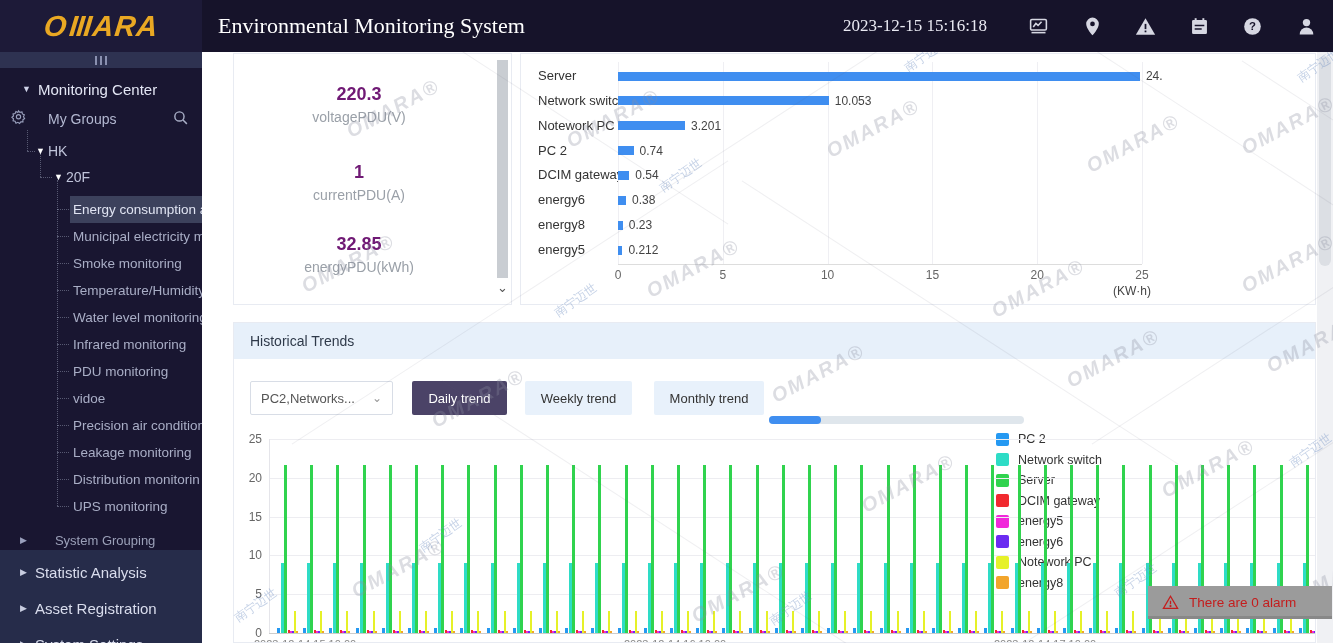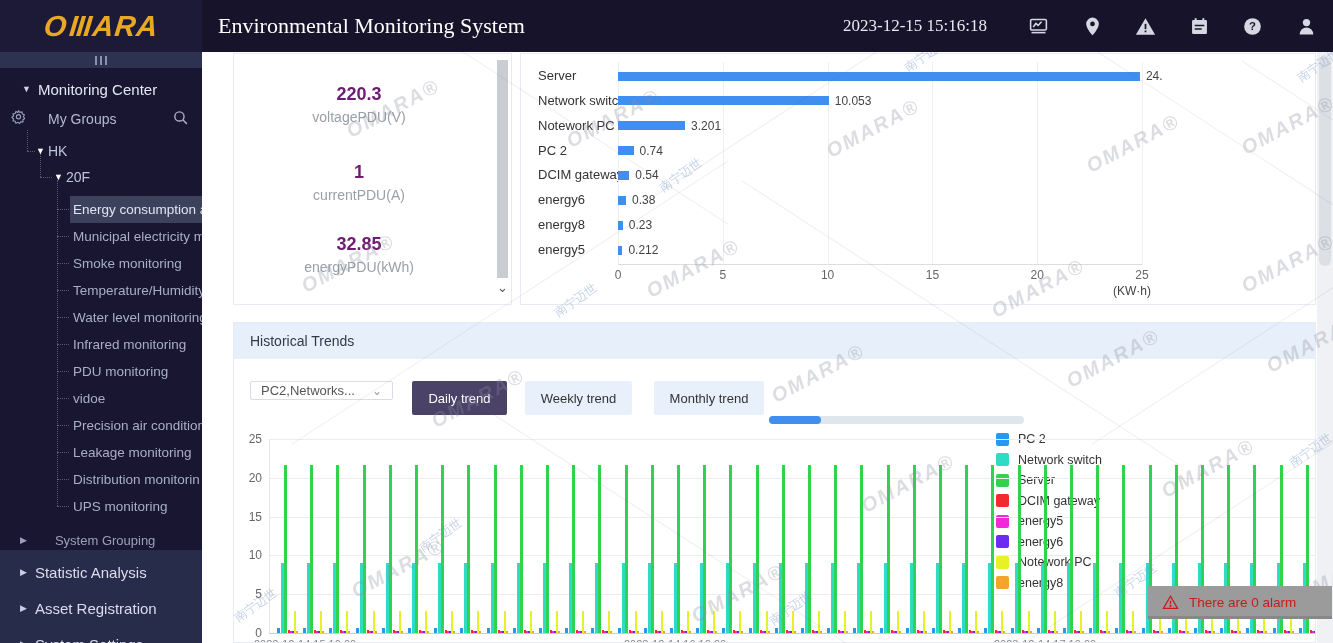--- a/index.html
+++ b/index.html
@@ -58,21 +58,21 @@
   .e-val { position:absolute; font-size:12px; color:#444; white-space:nowrap; }
   .e-grid { position:absolute; width:1px; background:#efeff3; }
   .e-tick { position:absolute; font-size:12px; color:#666; }
   .e-axis { position:absolute; height:1px; background:#ddd; }
   .e-unit { position:absolute; font-size:12px; color:#444; }
 
   .trends-panel { left:233px; top:322px; width:1083px; height:321px; overflow:hidden; }
   .trends-strip { position:absolute; left:0; top:0; width:100%; height:36px; background:#e7f0fa;
                   display:flex; align-items:center; padding-left:16px;
                   font-size:14px; color:#2f3a4a; }
-  .selector { position:absolute; left:16px; top:58px; width:143px; height:19px;
+  .selector { position:absolute; left:16px; top:58px; width:143px; height:34px;
               border:1px solid #d8dde6; border-radius:2px; background:#fff;
               display:flex; align-items:center; padding:0 10px; font-size:13px; color:#555;
               justify-content:space-between; cursor:pointer; }
   .selector .chev { color:#999; font-size:12px; }
   .tbtn { position:absolute; top:58px; height:34px; border:none; border-radius:2px;
           font-size:13px; cursor:pointer; font-family:"Liberation Sans",sans-serif; }
   .tbtn.active { background:#4b4367; color:#fff; }
   .tbtn.idle { background:#e8f1fb; color:#333; }
   .hslider-track { position:absolute; left:535px; top:93px; width:255px; height:8px;
                    background:#dfe6ec; border-radius:4px; }

